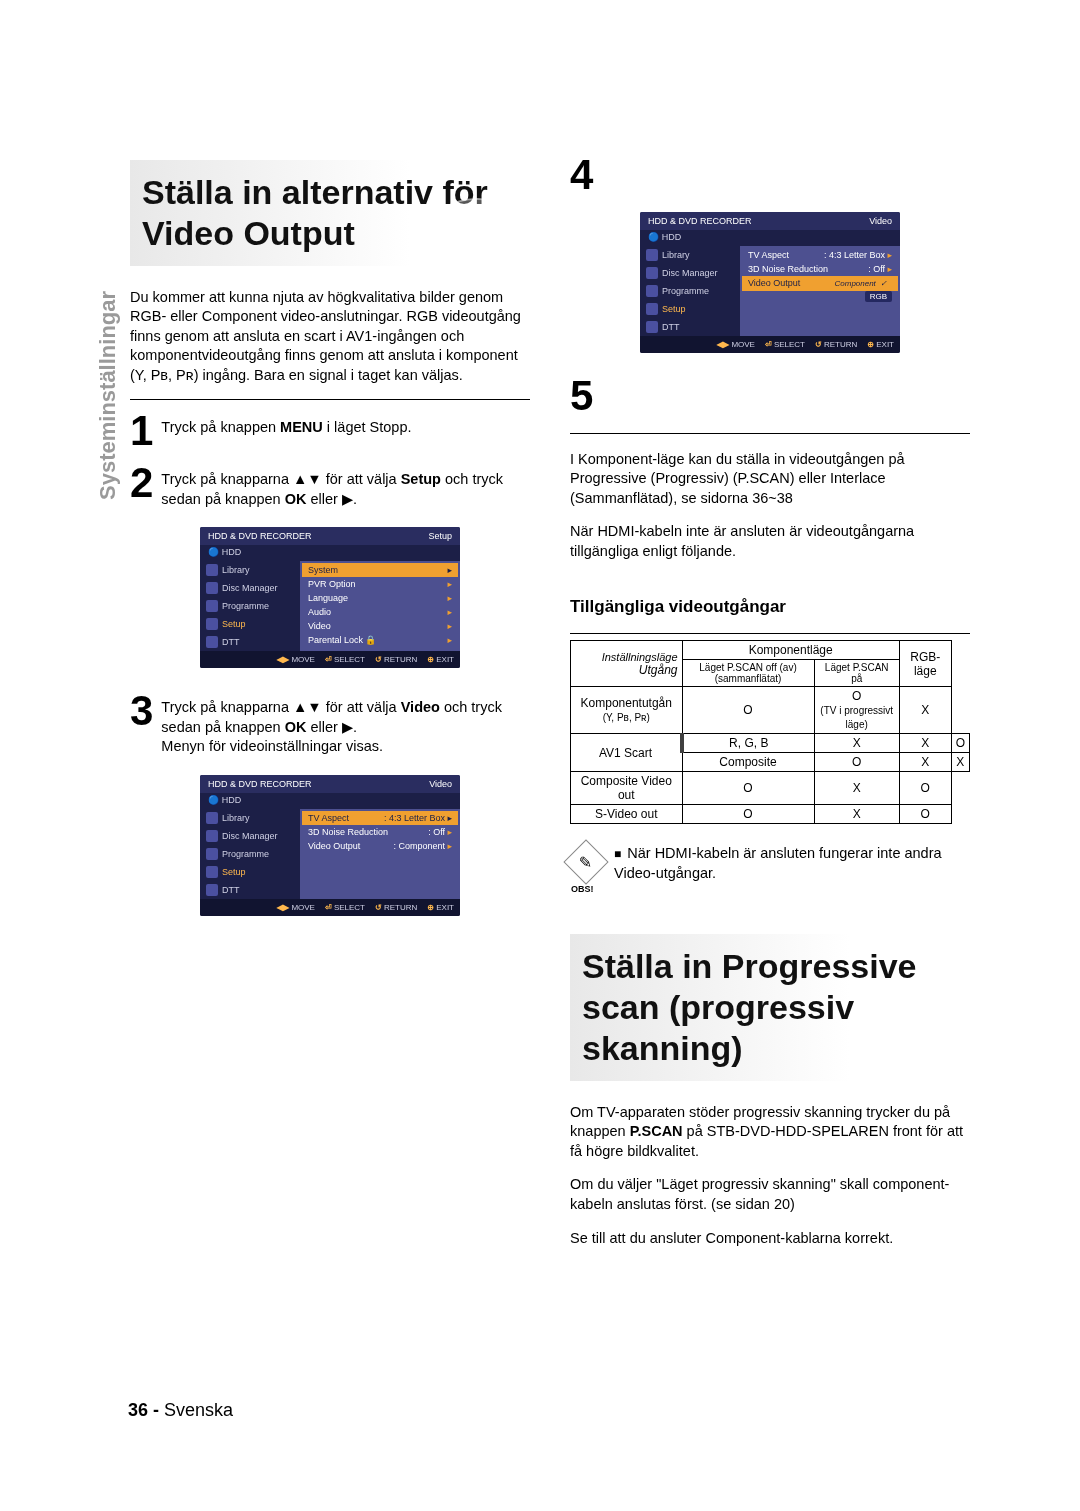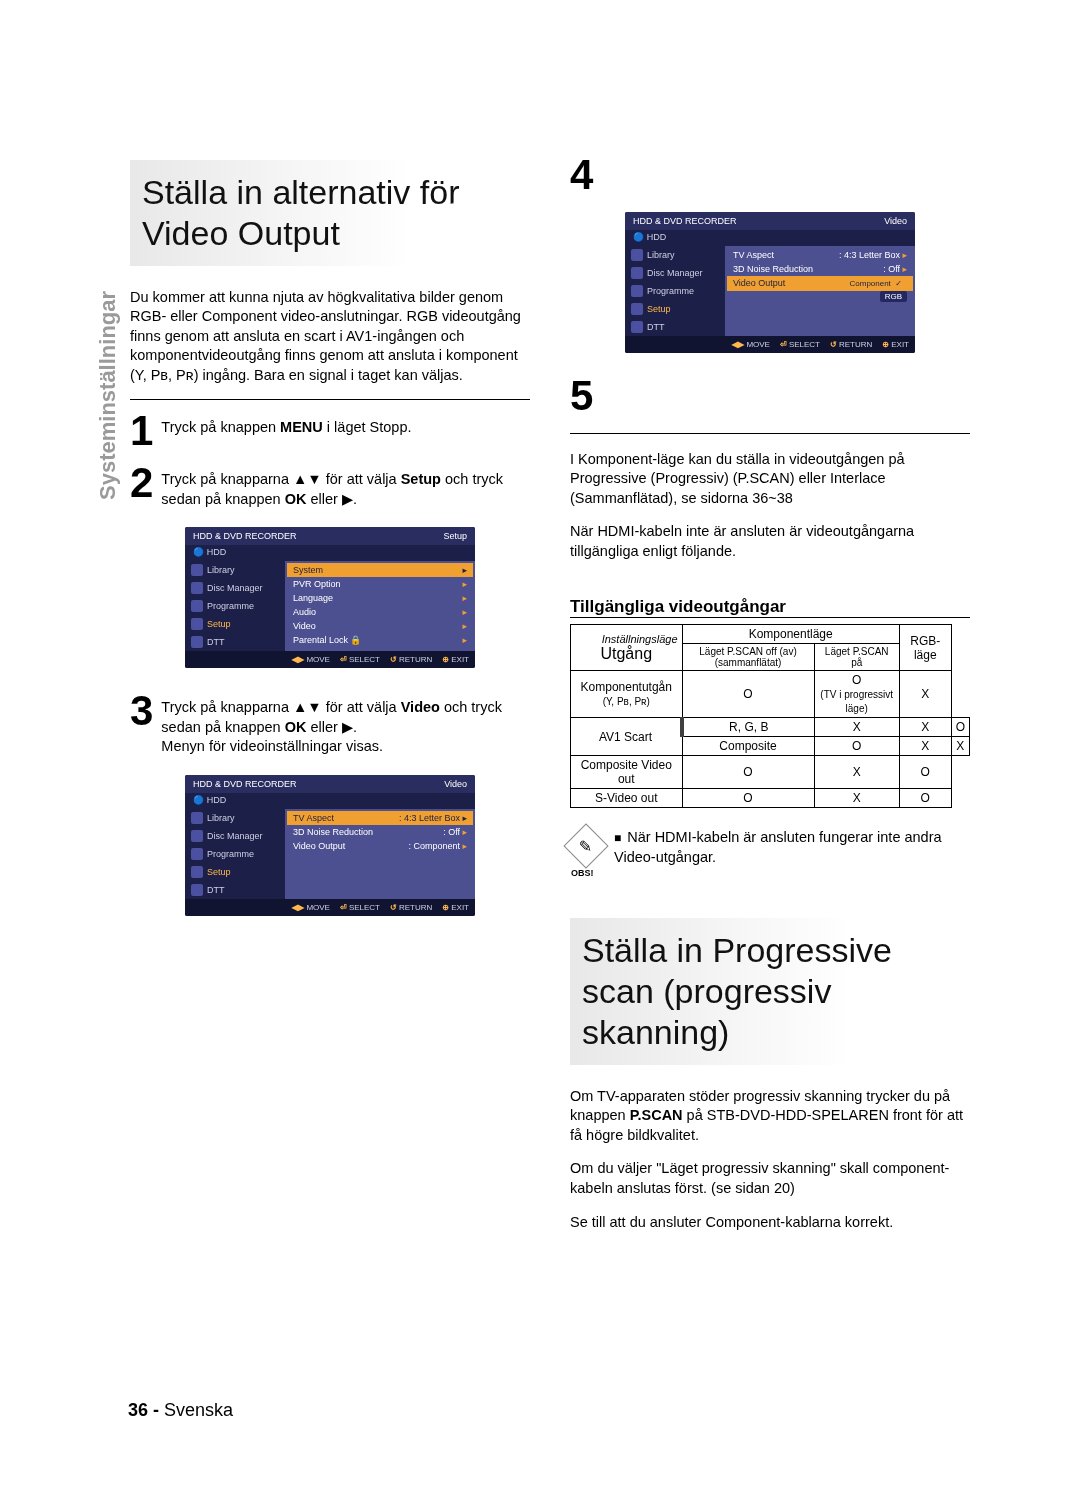--- a/index.html
+++ b/index.html
@@ -49,21 +49,21 @@
     width: 90px;
     height: 62px;
     border: 2px solid rgba(255,255,255,0.6);
     border-radius: 50%;
     box-shadow: inset 0 0 0 10px rgba(255,255,255,0.3);
     pointer-events: none;
   }
   .title-block h1 {
     margin: 0;
     font-size: 34px;
-    font-weight: normal;
+    font-weight: bold;
     line-height: 1.2;
     color: #111;
   }
   p.body {
     font-size: 14.5px;
     line-height: 1.35;
     margin: 4px 0 14px 0;
   }
   .step {
     display: flex;
@@ -76,21 +76,21 @@
     font-weight: bold;
     line-height: 0.9;
     margin-top: -4px;
   }
   .step-text {
     font-size: 14.5px;
     line-height: 1.35;
     margin-top: 2px;
   }
   .osd {
-    width: 290px;
+    width: 260px;
     margin: 10px auto 28px auto;
     background: #1c1f47;
     color: #fff;
     font-size: 10px;
     border-radius: 2px;
     overflow: hidden;
   }
   .osd .osd-top {
     padding: 4px 8px;
     font-size: 9px;
@@ -152,20 +152,21 @@
   .osd-row .opt {
     background: #242860;
     color: #fff;
     padding: 1px 5px;
     border-radius: 2px;
     font-size: 8px;
   }
   .osd-row .opt.sel {
     background: #f0a030;
     color: #1c1f47;
+    font-style: italic;
   }
   .osd-bottom {
     background: #111430;
     padding: 4px 6px;
     display: flex;
     justify-content: flex-end;
     gap: 10px;
     font-size: 8px;
     color: #cfd0e4;
   }
@@ -174,36 +175,36 @@
     margin-top: -2px;
   }
   .subsection {
     margin-top: 36px;
   }
   .subsection h3 {
     font-size: 17px;
     font-weight: bold;
     margin: 0 0 6px 0;
     border-bottom: 1px solid #000;
-    padding-bottom: 0;
+    padding-bottom: 16px;
   }
   table.avail {
     width: 100%;
     border-collapse: collapse;
     font-size: 12px;
     margin-top: 2px;
   }
   table.avail th, table.avail td {
     border: 1px solid #000;
     padding: 2px 4px;
     text-align: center;
     vertical-align: middle;
   }
   table.avail .diag-top { text-align: right; font-style: italic; font-size:11px;}
-  table.avail .diag-bot { text-align: center; font-size:16px;}
+  table.avail .diag-bot { text-align: right; font-style: italic; font-size:12px;}
   table.avail .small { font-size: 10px; }
   .note-row {
     display: flex;
     align-items: flex-start;
     gap: 12px;
     margin-top: 20px;
   }
   .note-row .sym {
     width: 30px;
     height: 30px;

